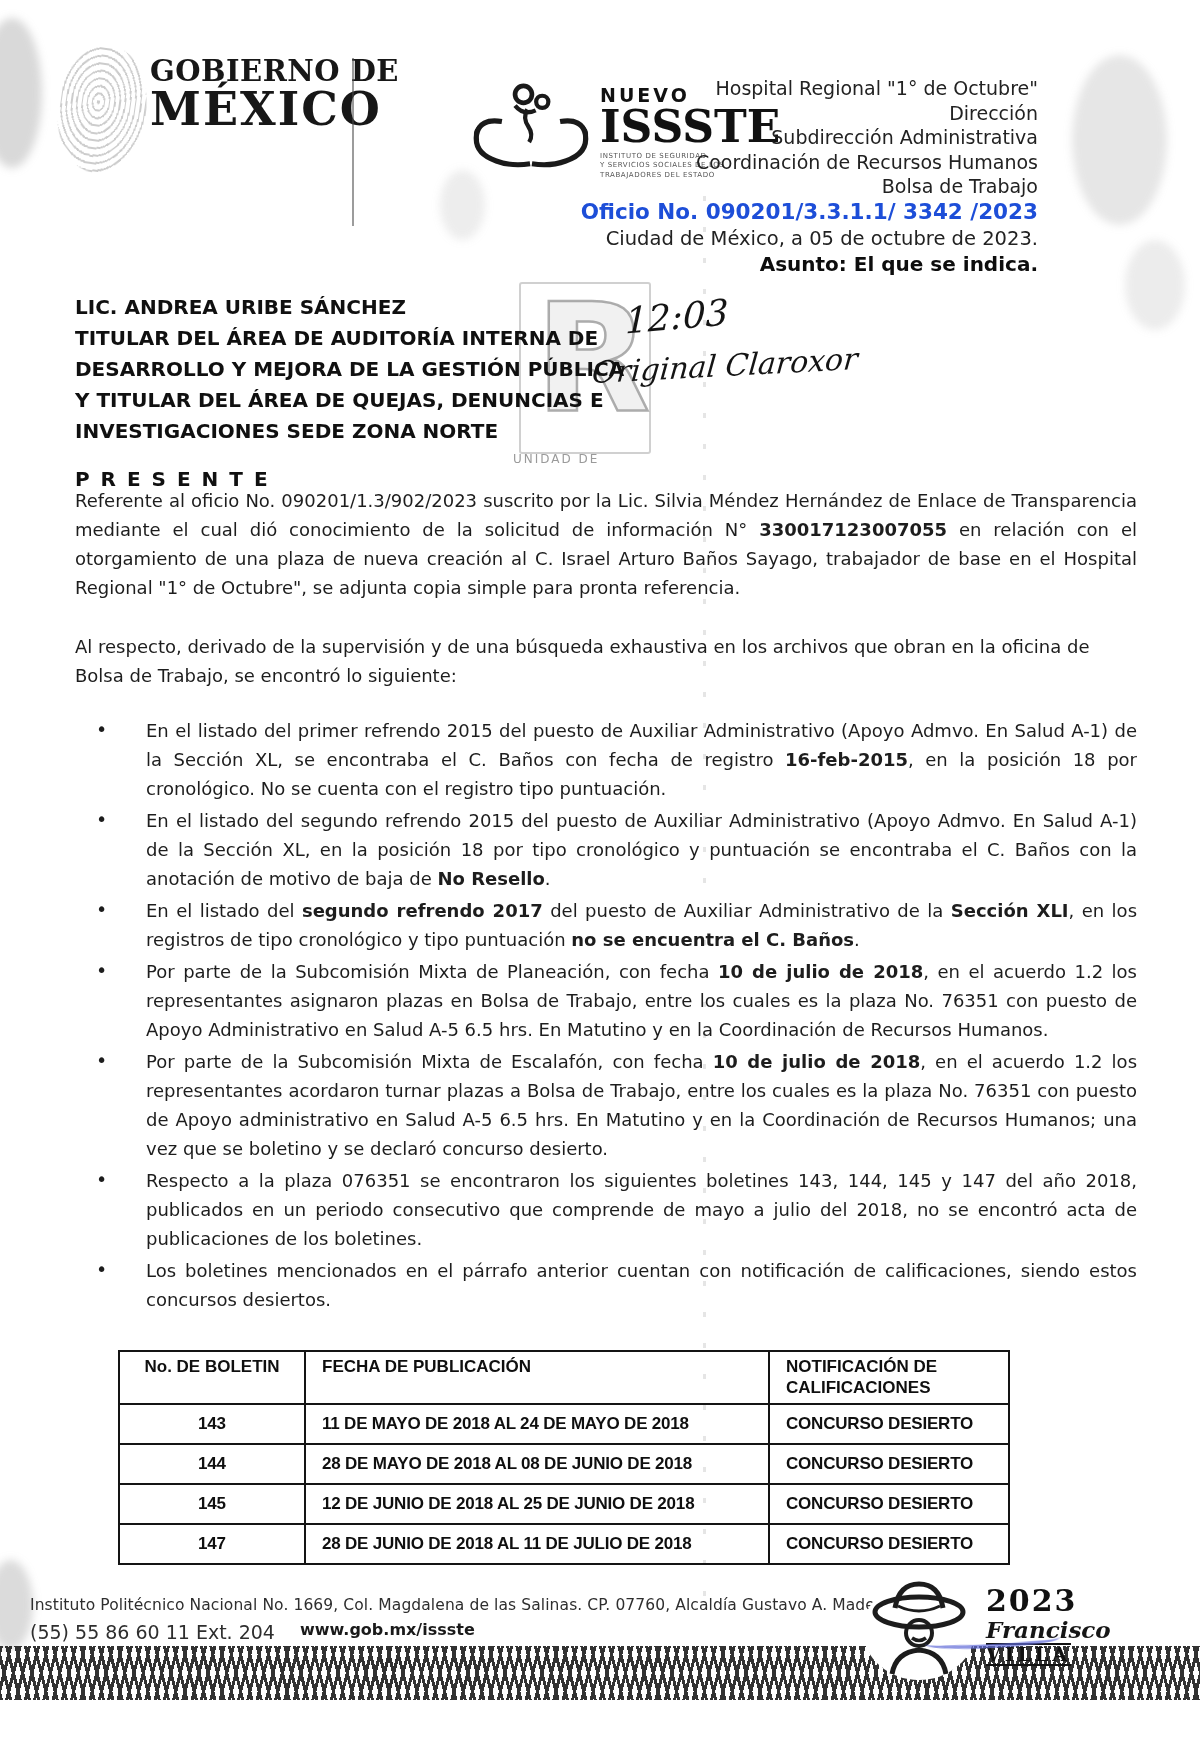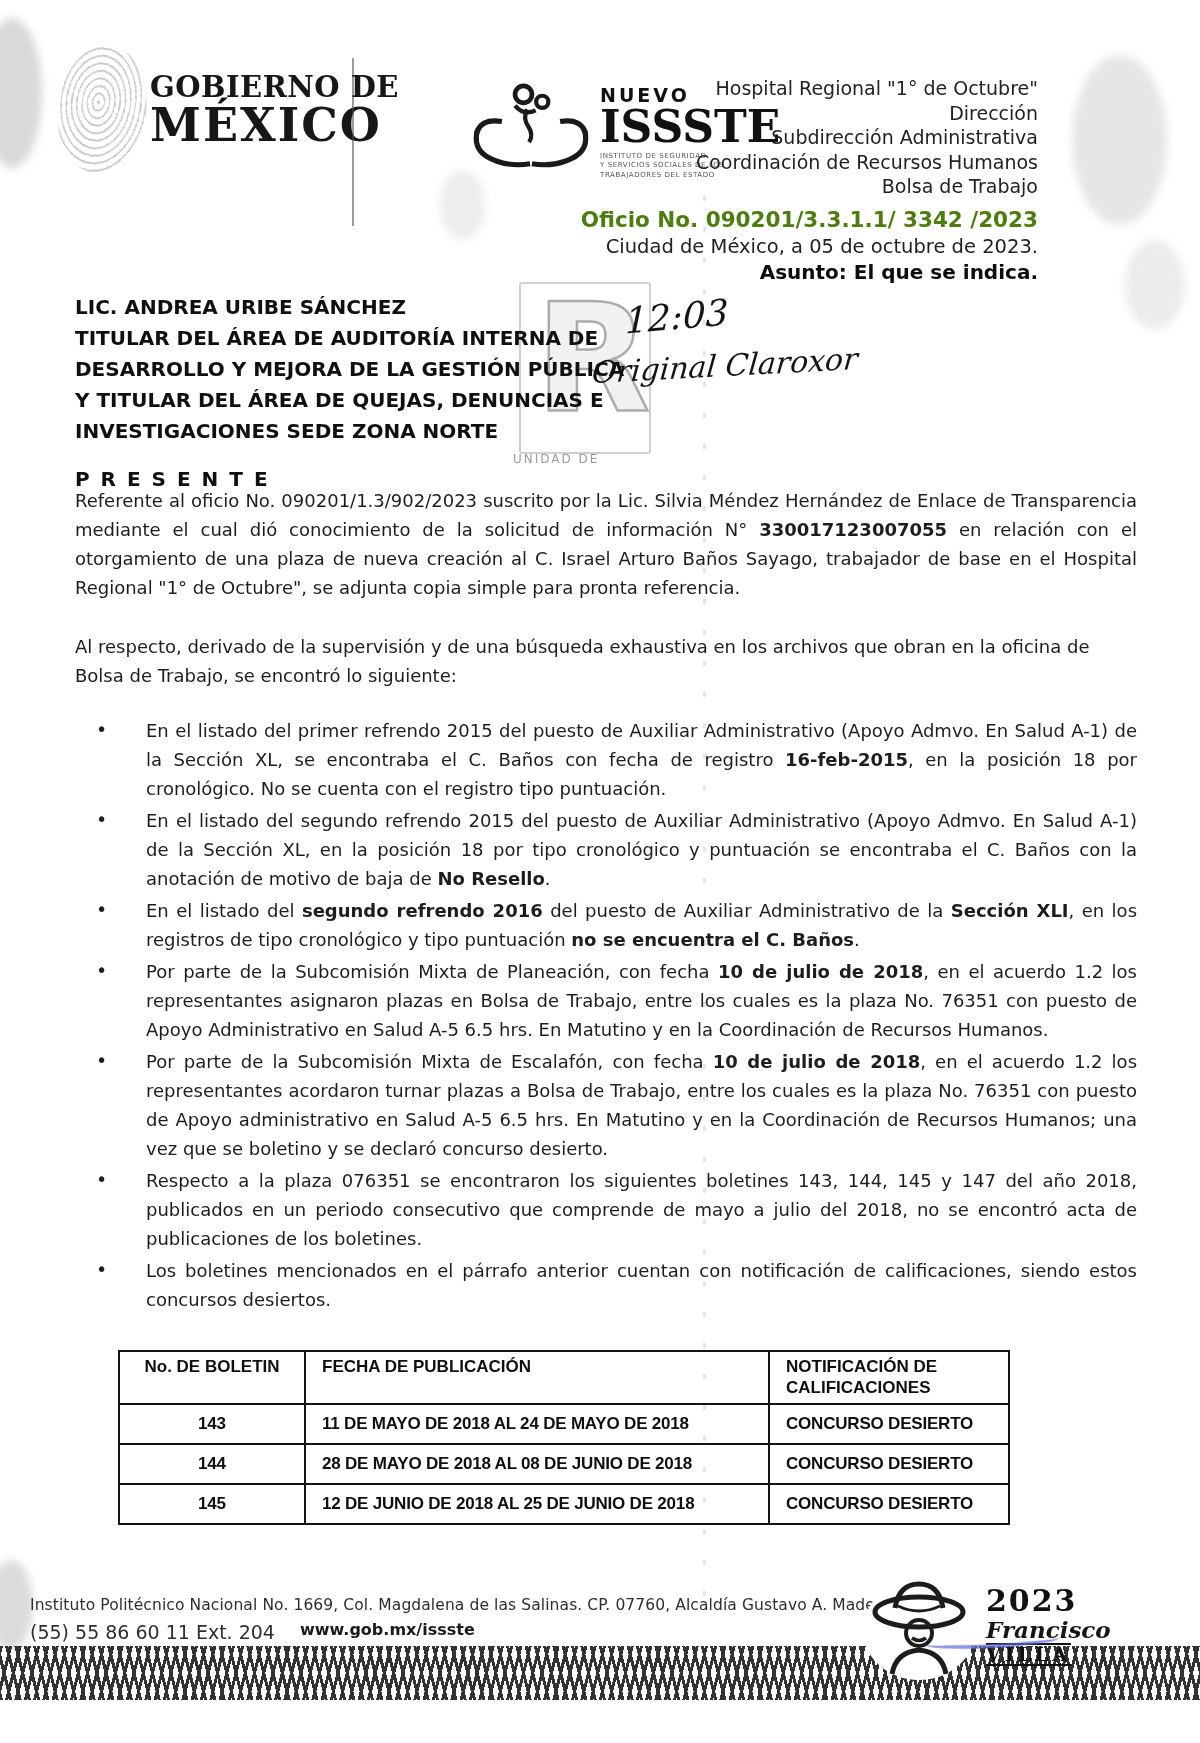--- a/index.html
+++ b/index.html
@@ -6,32 +6,32 @@
   .page{position:relative;width:1200px;height:1743px;background:#fff;overflow:hidden;
         font-family:"DejaVu Sans",sans-serif;color:#1b1b1b;}
   
   .blob{position:absolute;border-radius:50%;filter:blur(4px);pointer-events:none;}
   .fold{position:absolute;left:703px;top:170px;width:3px;height:1430px;opacity:.45;
         background:repeating-linear-gradient(to bottom,transparent 0 26px,rgba(90,90,90,.35) 26px 31px);}
   
   .fingerprint{position:absolute;left:58px;top:45px;width:88px;height:128px;border-radius:50%;
         opacity:.55;filter:blur(.6px);transform:rotate(8deg);
         background:repeating-radial-gradient(ellipse at 45% 45%,rgba(70,70,70,.5) 0 1.4px,transparent 1.4px 5.2px);}
-  .gob-text{position:absolute;left:150px;top:72px;font-family:"DejaVu Serif",serif;font-weight:700;
+  .gob-text{position:absolute;left:150px;top:56px;font-family:"DejaVu Serif",serif;font-weight:700;
         color:#171717;line-height:1.04;letter-spacing:.5px;}
   .gob-text .l1{font-size:29px;display:block;}
   .gob-text .l2{font-size:46px;display:block;letter-spacing:2px;}
   .hdr-divider{position:absolute;left:352px;top:58px;width:2px;height:168px;background:#4a4a4a;opacity:.55;}
   .issste-hands{position:absolute;left:470px;top:78px;}
   .issste-text{position:absolute;left:600px;top:84px;}
   .issste-text .nuevo{font-size:19px;font-weight:700;letter-spacing:3px;color:#111;}
   .issste-text .name{font-family:"DejaVu Serif",serif;font-weight:700;font-size:44px;line-height:.95;color:#111;}
   .issste-text .sub{margin-top:4px;font-size:7px;line-height:1.35;color:#555;letter-spacing:.6px;width:150px;filter:blur(.4px);}
   .office-block{position:absolute;right:162px;top:76px;text-align:right;font-size:19px;line-height:24.6px;color:#222;}
-  .office-block .oficio{font-weight:700;font-size:21.5px;color:#4d7c0f;margin-top:9px;}
+  .office-block .oficio{font-weight:700;font-size:21.5px;color:#1d4ed8;margin-top:1px;}
   .office-block .citydate{font-size:19.5px;margin-top:2px;}
   .office-block .asunto{font-weight:700;font-size:20px;color:#0d0d0d;margin-top:1px;}
   
   .stamp-box{position:absolute;left:519px;top:282px;width:128px;height:168px;
         border:2px solid rgba(150,150,150,.45);border-radius:3px;}
   .stamp-r{position:absolute;left:535px;top:283px;font-size:150px;font-weight:700;line-height:1;
         font-family:"DejaVu Sans",sans-serif;color:rgba(190,190,190,.22);
         -webkit-text-stroke:2.5px rgba(140,140,140,.7);}
   .stamp-caption{position:absolute;left:505px;top:452px;font-size:12px;color:#9a9a9a;
         letter-spacing:2px;filter:blur(.5px);margin-left:8px;}
@@ -140,21 +140,21 @@
     <div>INVESTIGACIONES SEDE ZONA NORTE</div>
     <div class="presente">P R E S E N T E</div>
   </div>
 
   <div class="body-flow">
     <p><span>Referente al oficio No. 090201/1.3/902/2023 suscrito por la Lic. Silvia Méndez Hernández de Enlace de Transparencia mediante el cual dió conocimiento de la solicitud de información N° </span><span style="font-weight: 700;">330017123007055</span><span> en relación con el otorgamiento de una plaza de nueva creación al C. Israel Arturo Baños Sayago, trabajador de base en el Hospital Regional "1° de Octubre", se adjunta copia simple para pronta referencia.</span></p>
     <p class="p2">Al respecto, derivado de la supervisión y de una búsqueda exhaustiva en los archivos que obran en la oficina de Bolsa de Trabajo, se encontró lo siguiente:</p>
     <ul class="findings">
         <li><span>En el listado del primer refrendo 2015 del puesto de Auxiliar Administrativo (Apoyo Admvo. En Salud A-1) de la Sección XL, se encontraba el C. Baños con fecha de registro </span><span style="font-weight: 700;">16-feb-2015</span><span>, en la posición 18 por cronológico. No se cuenta con el registro tipo puntuación.</span></li>
         <li><span>En el listado del segundo refrendo 2015 del puesto de Auxiliar Administrativo (Apoyo Admvo. En Salud A-1) de la Sección XL, en la posición 18 por tipo cronológico y puntuación se encontraba el C. Baños con la anotación de motivo de baja de </span><span style="font-weight: 700;">No Resello</span><span>.</span></li>
-        <li><span>En el listado del </span><span style="font-weight: 700;">segundo refrendo 2016</span><span> del puesto de Auxiliar Administrativo de la </span><span style="font-weight: 700;">Sección XLI</span><span>, en los registros de tipo cronológico y tipo puntuación </span><span style="font-weight: 700;">no se encuentra el C. Baños</span><span>.</span></li>
+        <li><span>En el listado del </span><span style="font-weight: 700;">segundo refrendo 2017</span><span> del puesto de Auxiliar Administrativo de la </span><span style="font-weight: 700;">Sección XLI</span><span>, en los registros de tipo cronológico y tipo puntuación </span><span style="font-weight: 700;">no se encuentra el C. Baños</span><span>.</span></li>
         <li><span>Por parte de la Subcomisión Mixta de Planeación, con fecha </span><span style="font-weight: 700;">10 de julio de 2018</span><span>, en el acuerdo 1.2 los representantes asignaron plazas en Bolsa de Trabajo, entre los cuales es la plaza No. 76351 con puesto de Apoyo Administrativo en Salud A-5 6.5 hrs. En Matutino y en la Coordinación de Recursos Humanos.</span></li>
         <li><span>Por parte de la Subcomisión Mixta de Escalafón, con fecha </span><span style="font-weight: 700;">10 de julio de 2018</span><span>, en el acuerdo 1.2 los representantes acordaron turnar plazas a Bolsa de Trabajo, entre los cuales es la plaza No. 76351 con puesto de Apoyo administrativo en Salud A-5 6.5 hrs. En Matutino y en la Coordinación de Recursos Humanos; una vez que se boletino y se declaró concurso desierto.</span></li>
         <li><span>Respecto a la plaza 076351 se encontraron los siguientes boletines 143, 144, 145 y 147 del año 2018, publicados en un periodo consecutivo que comprende de mayo a julio del 2018, no se encontró acta de publicaciones de los boletines.</span></li>
         <li><span>Los boletines mencionados en el párrafo anterior cuentan con notificación de calificaciones, siendo estos concursos desiertos.</span></li>
       </ul>
     <table class="boletines">
         <thead>
           <tr>
             <th class="c0">No. DE BOLETIN</th>
             <th class="c1">FECHA DE PUBLICACIÓN</th>
@@ -168,20 +168,25 @@
             <td class="c2">CONCURSO DESIERTO</td>
           </tr>
           <tr>
             <td class="c0">144</td>
             <td class="c1">28 DE MAYO DE 2018 AL 08 DE JUNIO DE 2018</td>
             <td class="c2">CONCURSO DESIERTO</td>
           </tr>
           <tr>
             <td class="c0">145</td>
             <td class="c1">12 DE JUNIO DE 2018 AL 25 DE JUNIO DE 2018</td>
+            <td class="c2">CONCURSO DESIERTO</td>
+          </tr>
+          <tr>
+            <td class="c0">147</td>
+            <td class="c1">28 DE JUNIO DE 2018 AL 11 DE JULIO DE 2018</td>
             <td class="c2">CONCURSO DESIERTO</td>
           </tr>
         </tbody>
       </table>
   </div>
 
   <div class="ft-address">Instituto Politécnico Nacional No. 1669, Col. Magdalena de las Salinas. CP. 07760, Alcaldía Gustavo A. Madero, CDMX</div>
   <div class="ft-line2">(55) 55 86 60 11 Ext. 204</div>
   <div class="ft-web">www.gob.mx/issste</div>
   <div class="pattern-band"></div>

